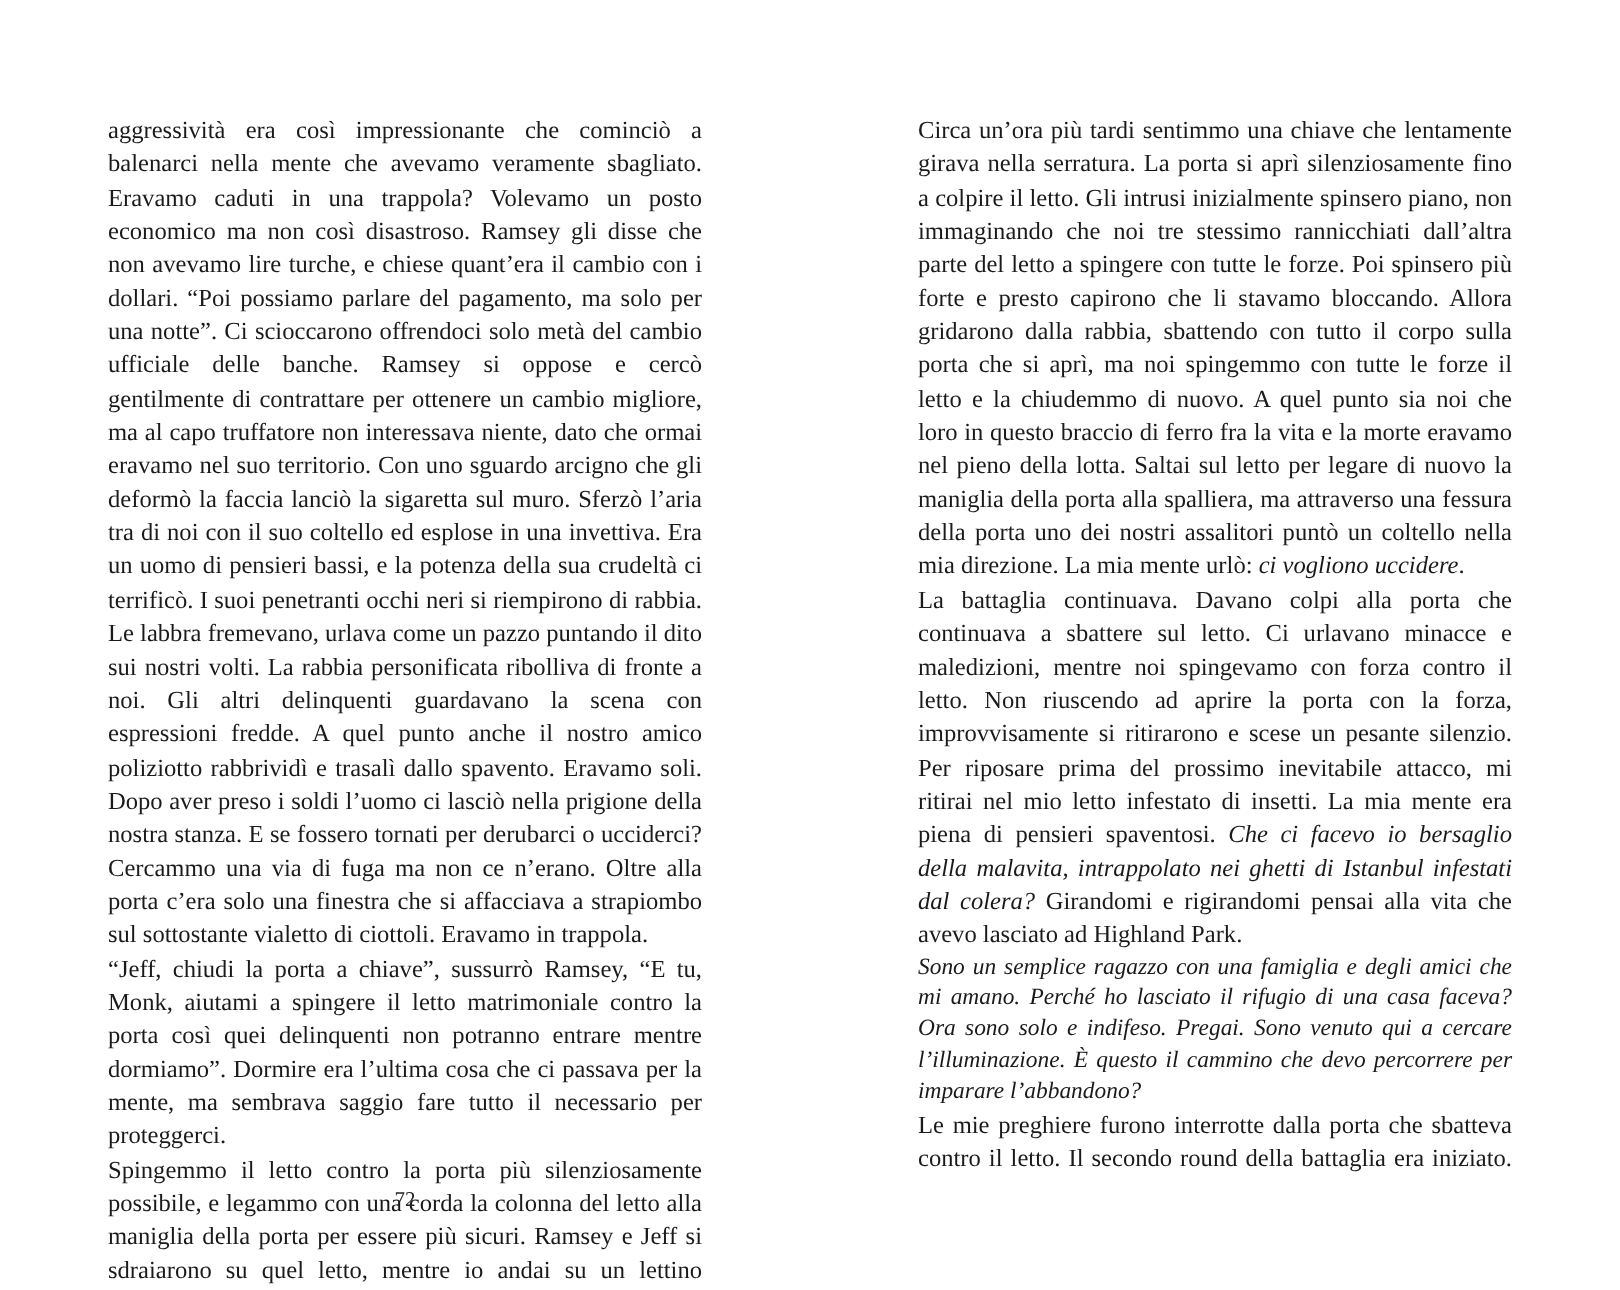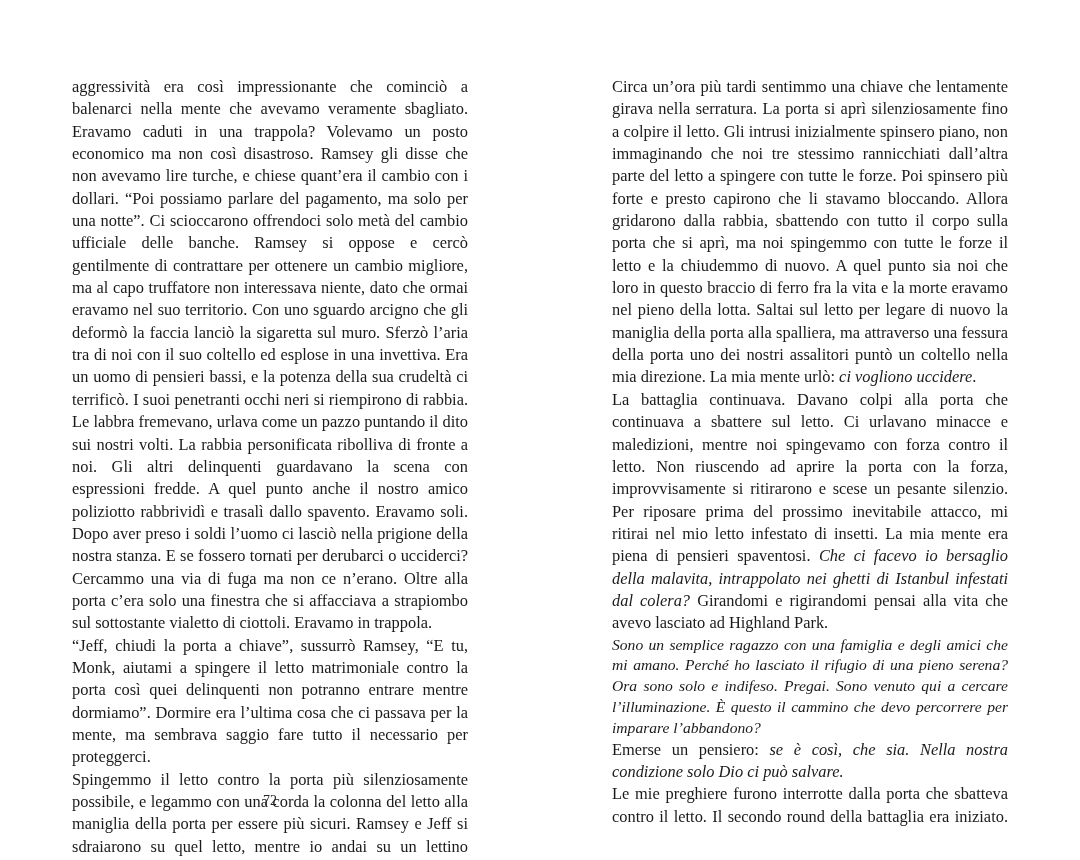--- a/index.html
+++ b/index.html
@@ -70,17 +70,16 @@
     <p>“Jeff, chiudi la porta a chiave”, sussurrò Ramsey, “E tu, Monk, aiutami a spingere il letto matrimoniale contro la porta così quei delinquenti non potranno entrare mentre dormiamo”. Dormire era l’ultima cosa che ci passava per la mente, ma sembrava saggio fare tutto il necessario per proteggerci.</p>
     <p class="last-justify">Spingemmo il letto contro la porta più silenziosamente possibile, e legammo con una corda la colonna del letto alla maniglia della porta per essere più sicuri. Ramsey e Jeff si sdraiarono su quel letto, mentre io andai su un lettino appoggiato ad una parete. La stanza era sudicia. Dal soffitto pendeva un’unica lampadina. Pittura verde e intonaco si scrostavano dalle pareti. Le ragnatele penzolavano da ogni angolo della stanza e un fetore stantio ci faceva rivoltare lo stomaco. Annaspando in cerca di aria fresca lottai con l’alta finestra di due metri per uno e alla fine riuscii ad</p>
   </div>
   <div class="page-number">72</div>
 </div>
 
 <div class="page right">
   <div class="column">
     <p><span>Circa un’ora più tardi sentimmo una chiave che lentamente girava nella serratura. La porta si aprì silenziosamente fino a colpire il letto. Gli intrusi inizialmente spinsero piano, non immaginando che noi tre stessimo rannicchiati dall’altra parte del letto a spingere con tutte le forze. Poi spinsero più forte e presto capirono che li stavamo bloccando. Allora gridarono dalla rabbia, sbattendo con tutto il corpo sulla porta che si aprì, ma noi spingemmo con tutte le forze il letto e la chiudemmo di nuovo. A quel punto sia noi che loro in questo braccio di ferro fra la vita e la morte eravamo nel pieno della lotta. Saltai sul letto per legare di nuovo la maniglia della porta alla spalliera, ma attraverso una fessura della porta uno dei nostri assalitori puntò un coltello nella mia direzione. La mia mente urlò: </span><em>ci vogliono uccidere</em><span>.</span></p>
     <p><span>La battaglia continuava. Davano colpi alla porta che continuava a sbattere sul letto. Ci urlavano minacce e maledizioni, mentre noi spingevamo con forza contro il letto. Non riuscendo ad aprire la porta con la forza, improvvisamente si ritirarono e scese un pesante silenzio. Per riposare prima del prossimo inevitabile attacco, mi ritirai nel mio letto infestato di insetti. La mia mente era piena di pensieri spaventosi. </span><em>Che ci facevo io bersaglio della malavita, intrappolato nei ghetti di Istanbul infestati dal colera?</em><span> Girandomi e rigirandomi pensai alla vita che avevo lasciato ad Highland Park.</span></p>
-    <p class="quote">Sono un semplice ragazzo con una famiglia e degli amici che mi amano. Perché ho lasciato il rifugio di una pieno serena? Ora sono solo e indifeso. Pregai. Sono venuto qui a cercare l’illuminazione. È questo il cammino che devo percorrere per imparare l’abbandono?</p>
-    <p><span>Emerse un pensiero: </span><em>se è così, che sia. Nella nostra condizione solo Dio ci può salvare.</em></p>
+    <p class="quote">Sono un semplice ragazzo con una famiglia e degli amici che mi amano. Perché ho lasciato il rifugio di una casa faceva? Ora sono solo e indifeso. Pregai. Sono venuto qui a cercare l’illuminazione. È questo il cammino che devo percorrere per imparare l’abbandono?</p>
     <p class="last-justify">Le mie preghiere furono interrotte dalla porta che sbatteva contro il letto. Il secondo round della battaglia era iniziato.</p>
   </div>
 </div>
 
 </body></html>

